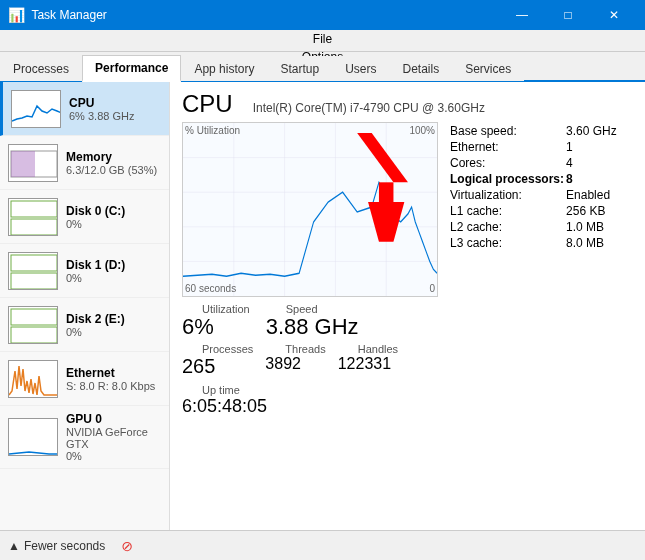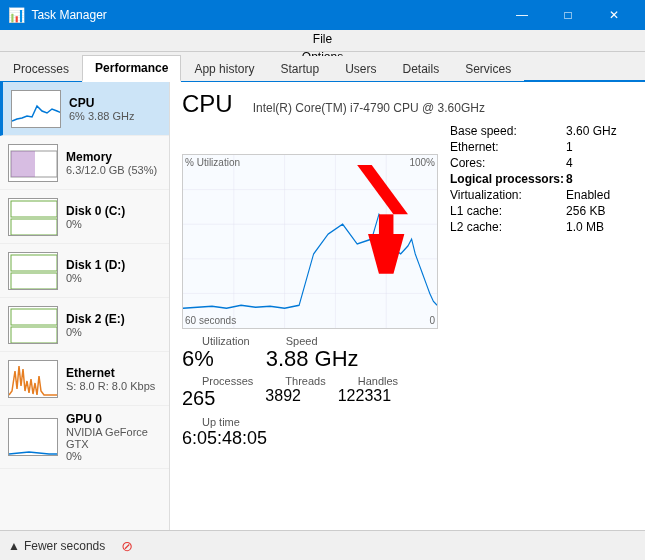--- a/index.html
+++ b/index.html
@@ -117,21 +117,20 @@
     }
     .cpu-title { font-size: 24px; font-weight: 300; color: #000; margin-right: 20px; }
     .cpu-model { font-size: 12px; color: #444; }
 
     .chart-area {
       position: relative;
       border: 1px solid #ccc;
       height: 175px;
       margin-bottom: 6px;
       background: #f8fbff;
-      margin-top: 32px;
     }
     .chart-label-y {
       position: absolute;
       top: 2px; left: 2px;
       font-size: 10px; color: #666;
     }
     .chart-label-y-right {
       position: absolute;
       top: 2px; right: 2px;
       font-size: 10px; color: #666;
@@ -397,20 +396,24 @@
             <td>Enabled</td>
           </tr>
           <tr>
             <td>L1 cache:</td>
             <td>256 KB</td>
           </tr>
           <tr>
             <td>L2 cache:</td>
             <td>1.0 MB</td>
           </tr>
+          <tr>
+            <td>L3 cache:</td>
+            <td>8.0 MB</td>
+          </tr>
         </tbody>
           </table>
       </div>
     </div>
 
   </div>
 </div>
 
 <div class="bottombar">
   <div class="bottombar-btn">

